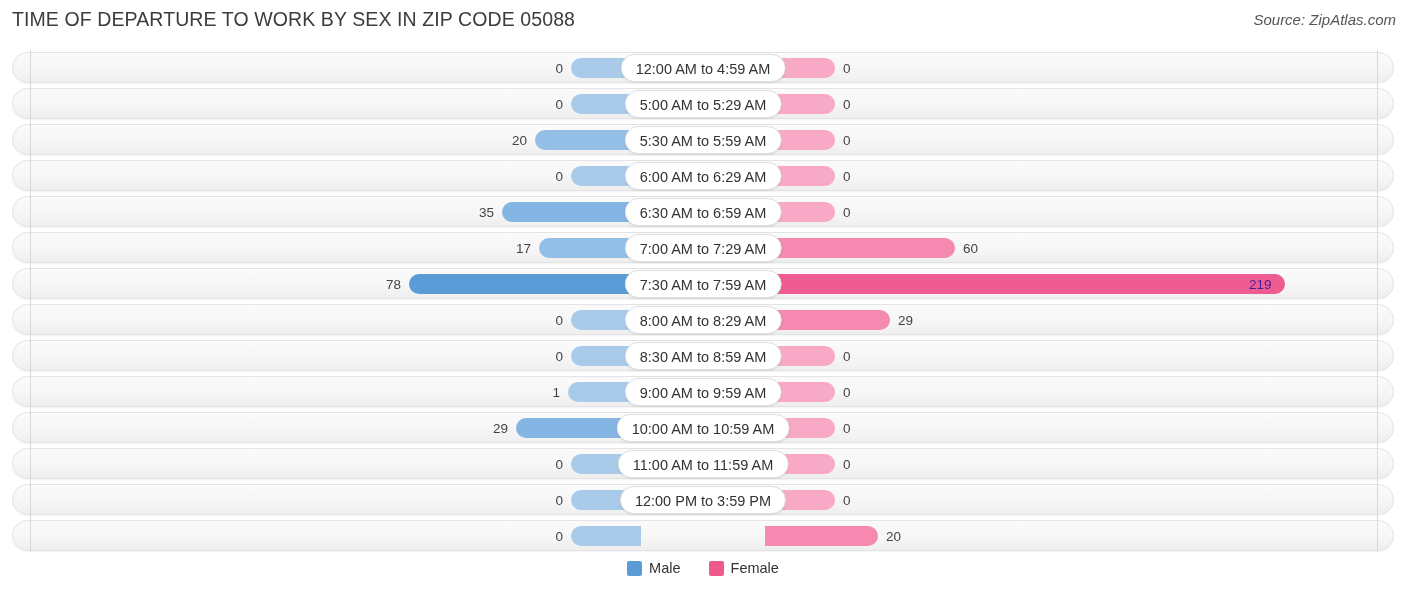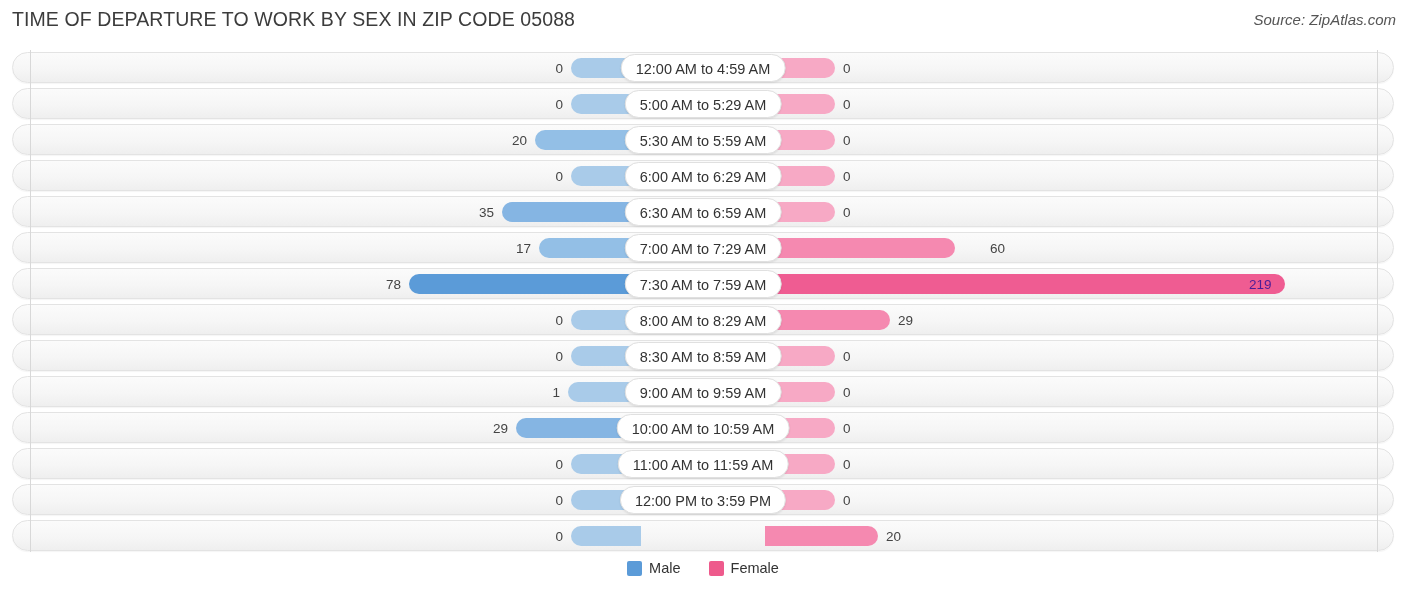--- a/index.html
+++ b/index.html
@@ -228,21 +228,21 @@
         <div class="val val-male" style="left: 442px; width: 52px;">35</div>
         <div class="bar bar-female" style="left: 765px; width: 70px; background: rgb(247, 169, 197);"></div>
         <div class="val val-female" style="left: 843px;">0</div>
         <div class="pill">6:30 AM to 6:59 AM</div>
       </div>
       <div class="row">
         <div class="track"></div>
         <div class="bar bar-male" style="left: 539px; width: 102px; background: rgb(147, 191, 230);"></div>
         <div class="val val-male" style="left: 479px; width: 52px;">17</div>
         <div class="bar bar-female" style="left: 765px; width: 190px; background: rgb(245, 137, 176);"></div>
-        <div class="val val-female" style="left: 963px; margin-left: 27px;">60</div>
+        <div class="val val-female" style="left: 963px;">60</div>
         <div class="pill">7:00 AM to 7:29 AM</div>
       </div>
       <div class="row">
         <div class="track"></div>
         <div class="bar bar-male" style="left: 409px; width: 232px; background: rgb(91, 155, 216);"></div>
         <div class="val val-male" style="left: 349px; width: 52px;">78</div>
         <div class="bar bar-female" style="left: 765px; width: 520px; background: rgb(239, 92, 146);"></div>
         <div class="val val-female val-inside" style="left: 1249px;">219</div>
         <div class="pill">7:30 AM to 7:59 AM</div>
       </div>

